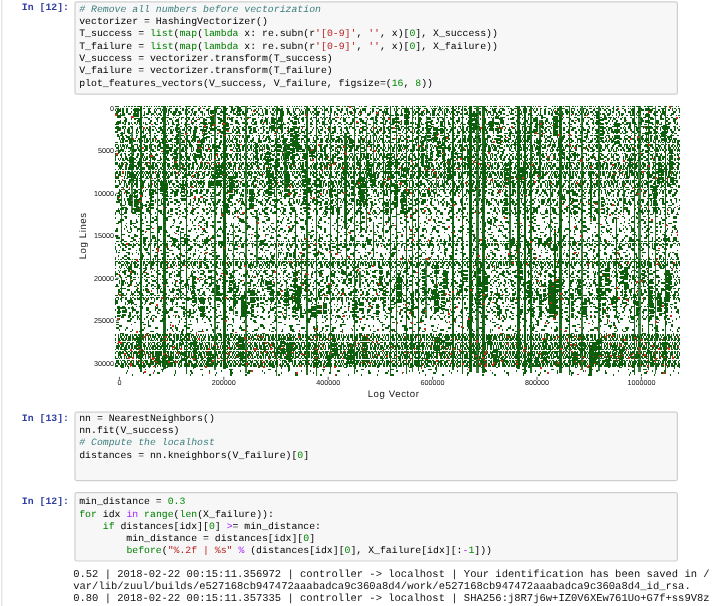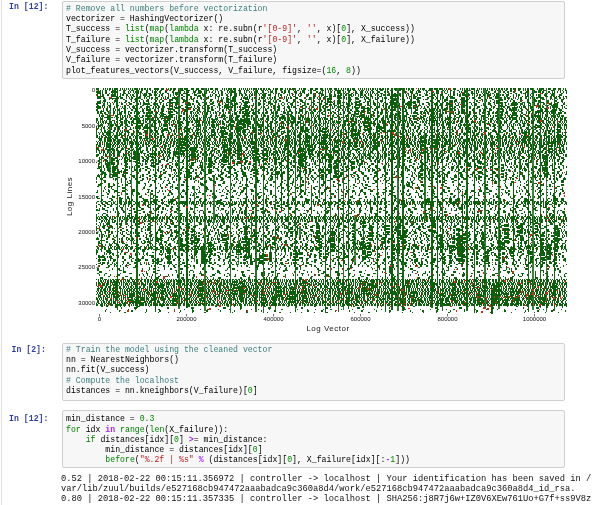--- a/index.html
+++ b/index.html
@@ -1,23 +1,23 @@
 <!DOCTYPE html>
 <html><head><meta charset="utf-8"><style>
 html,body{margin:0;padding:0;background:#fff}
 body{position:relative;width:600px;height:505px;overflow:hidden;font-family:"Liberation Sans",sans-serif}
 .box{position:absolute;left:62px;width:503px;background:#f7f7f7;border:1px solid #cfcfcf;border-radius:2px;box-sizing:border-box}
-.prompt{position:absolute;left:0;width:57.5px;text-align:center;color:#303f9f;font:bold 8.2px/10.3px "Liberation Mono",monospace}
+.prompt{position:absolute;left:0;width:57.5px;text-align:right;color:#303f9f;font:bold 8.2px/10.3px "Liberation Mono",monospace}
 pre.code{position:absolute;left:66px;margin:0;font:8.2px/10.3px "Liberation Mono",monospace;color:#000;white-space:pre}
-.c{color:#408080;}
+.c{color:#408080;font-style:italic}
 .k{color:#008000;font-weight:normal}
 .b{color:#008000}
 .s{color:#BA2121}
 .n{color:#080}
-.o{color:#AA22FF;font-weight:bold}
+.o{color:#AA22FF;font-weight:normal}
 pre.out{position:absolute;left:61px;margin:0;font:8.75px/9.75px "Liberation Mono",monospace;color:#111;white-space:pre}
 .vline{position:absolute;left:1px;top:0;width:1px;height:505px;background:#e0e0e0}
 </style></head><body>
 <div class="vline"></div>
 <div class="box" style="top:0.5px;height:78px"></div>
 <div class="prompt" style="top:1.6px">In [12]:</div>
 <pre class="code" style="top:3.9px"><span class="c"># Remove all numbers before vectorization</span>
 vectorizer = HashingVectorizer()
 T_success = <span class="b">list</span>(<span class="b">map</span>(<span class="k">lambda</span> x: re.subn(r<span class="s">'[0-9]'</span>, <span class="s">''</span>, x)[<span class="n">0</span>], X_success))
 T_failure = <span class="b">list</span>(<span class="b">map</span>(<span class="k">lambda</span> x: re.subn(r<span class="s">'[0-9]'</span>, <span class="s">''</span>, x)[<span class="n">0</span>], X_failure))
@@ -560,22 +560,22 @@
       <text x="186.5" y="320.5" text-anchor="middle">200000</text>
       <text x="273.5" y="320.5" text-anchor="middle">400000</text>
       <text x="360.5" y="320.5" text-anchor="middle">600000</text>
       <text x="447.5" y="320.5" text-anchor="middle">800000</text>
       <text x="534.5" y="320.5" text-anchor="middle">1000000</text>
     </g>
     <text x="328" y="331" font-family="Liberation Sans, sans-serif" font-size="8" letter-spacing="0.5" fill="#1a1a1a" text-anchor="middle">Log Vector</text>
     <text x="72" y="196.5" font-family="Liberation Sans, sans-serif" font-size="8" letter-spacing="0.5" fill="#1a1a1a" text-anchor="middle" transform="rotate(-90 72 196.5)">Log Lines</text>
   </svg>
 <div class="box" style="top:342.5px;height:58.5px"></div>
-<div class="prompt" style="top:345.4px">In [2]:</div>
-<pre class="code" style="top:344.9px"><span class="c"># Train the model using the cleaned vector</span>
+<div class="prompt" style="top:345.4px">In [13]:</div>
+<pre class="code" style="top:344.9px">
 nn = NearestNeighbors()
 nn.fit(V_success)
 <span class="c"># Compute the localhost</span>
 distances = nn.kneighbors(V_failure)[<span class="n">0</span>]</pre>
 <div class="box" style="top:410px;height:57.5px"></div>
 <div class="prompt" style="top:414px">In [12]:</div>
 <pre class="code" style="top:414.3px">min_distance = <span class="n">0.3</span>
 <span class="k">for</span> idx <span class="o">in</span> <span class="b">range</span>(<span class="b">len</span>(X_failure)):
     <span class="k">if</span> distances[idx][<span class="n">0</span>] <span class="o">&gt;</span>= min_distance:
         min_distance = distances[idx][<span class="n">0</span>]

